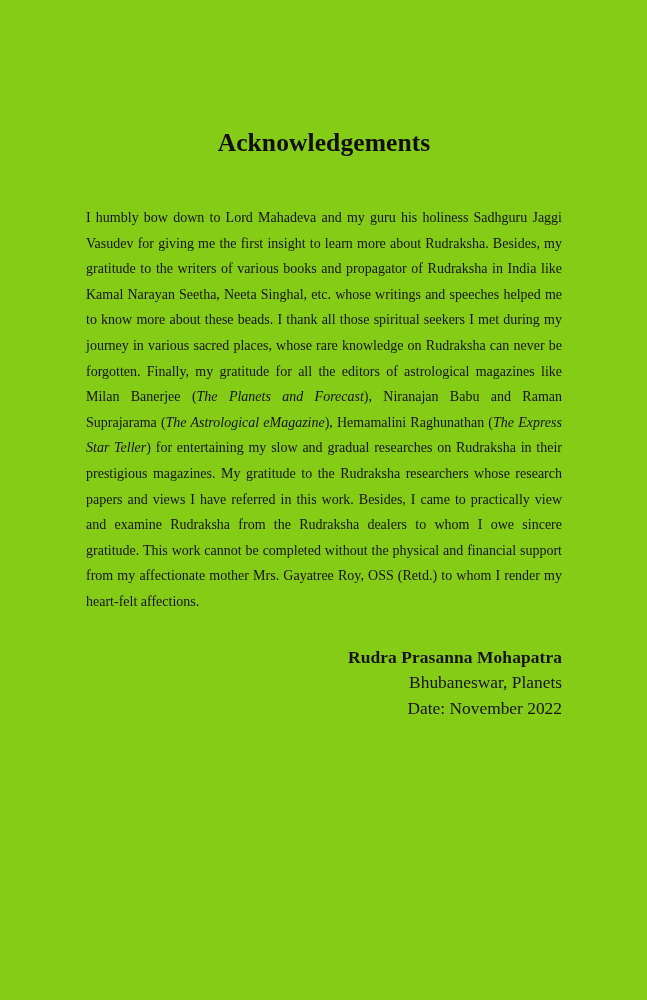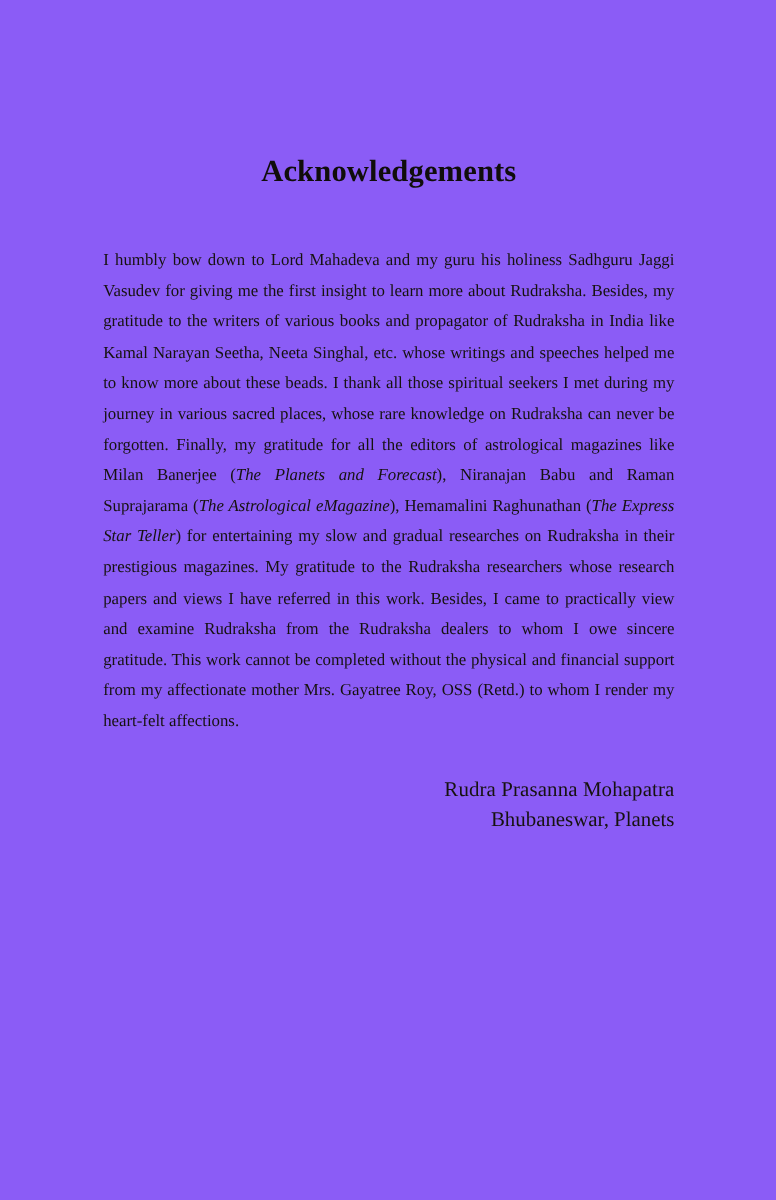--- a/index.html
+++ b/index.html
@@ -4,21 +4,21 @@
 <style>
   html, body {
     margin: 0;
     padding: 0;
     background: #ffffff;
   }
   .page {
     position: relative;
     width: 647px;
     height: 1000px;
-    background: #8b5cf6;
+    background: #84cc16;
     margin: 0 auto;
     overflow: hidden;
     font-family: "Liberation Serif", "DejaVu Serif", serif;
     color: #16120f;
   }
   .content {
     position: absolute;
     left: 86px;
     top: 0;
     width: 476px;
@@ -53,37 +53,38 @@
   .signature {
     margin: 0;
     padding-top: 30px;
     text-align: right;
     font-size: 17.4px;
     line-height: 25.6px;
     color: #16120f;
   }
   .signature .sig-name {
     display: block;
-    font-weight: normal;
+    font-weight: bold;
     letter-spacing: 0.1px;
   }
   .signature .sig-line {
     display: block;
   }
 </style>
 </head>
 <body>
 
 <div class="page">
   <div class="content">
 
     <h1 class="page-title">Acknowledgements</h1>
 
     <p class="body-text">I humbly bow down to Lord Mahadeva and my guru his holiness Sadhguru Jaggi Vasudev for giving me the first insight to learn more about Rudraksha. Besides, my gratitude to the writers of various books and propagator of Rudraksha in India like Kamal Narayan Seetha, Neeta Singhal, etc. whose writings and speeches helped me to know more about these beads. I thank all those spiritual seekers I met during my journey in various sacred places, whose rare knowledge on Rudraksha can never be forgotten. Finally, my gratitude for all the editors of astrological magazines like Milan Banerjee (<i>The Planets and Forecast</i>), Niranajan Babu and Raman Suprajarama (<i>The Astrological eMagazine</i>), Hemamalini Raghunathan (<i>The Express Star Teller</i>) for entertaining my slow and gradual researches on Rudraksha in their prestigious magazines. My gratitude to the Rudraksha researchers whose research papers and views I have referred in this work. Besides, I came to practically view and examine Rudraksha from the Rudraksha dealers to whom I owe sincere gratitude. This work cannot be completed without the physical and financial support from my affectionate mother Mrs. Gayatree Roy, OSS (Retd.) to whom I render my heart-felt affections.</p>
 
 
     <div class="signature">
       <span class="sig-name">Rudra Prasanna Mohapatra</span>
       <span class="sig-line">Bhubaneswar, Planets</span>
+      <span class="sig-line">Date: November 2022</span>
     </div>
 
   </div>
 </div>
 
 </body></html>

